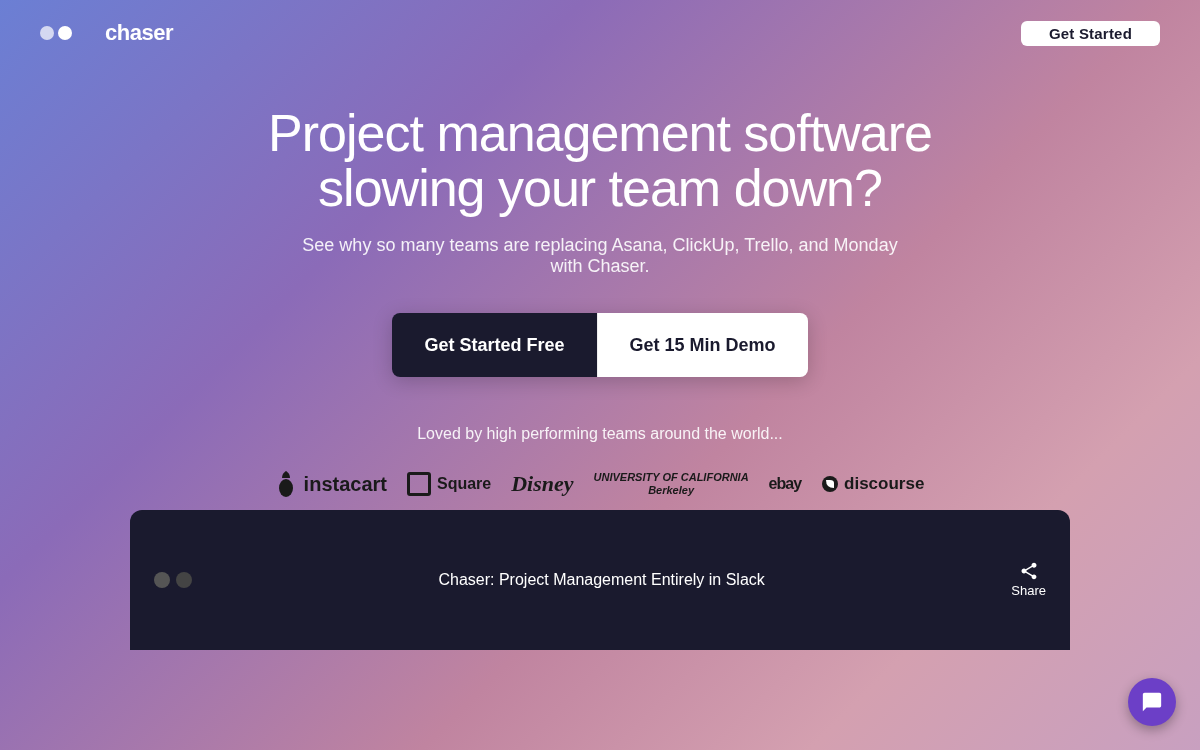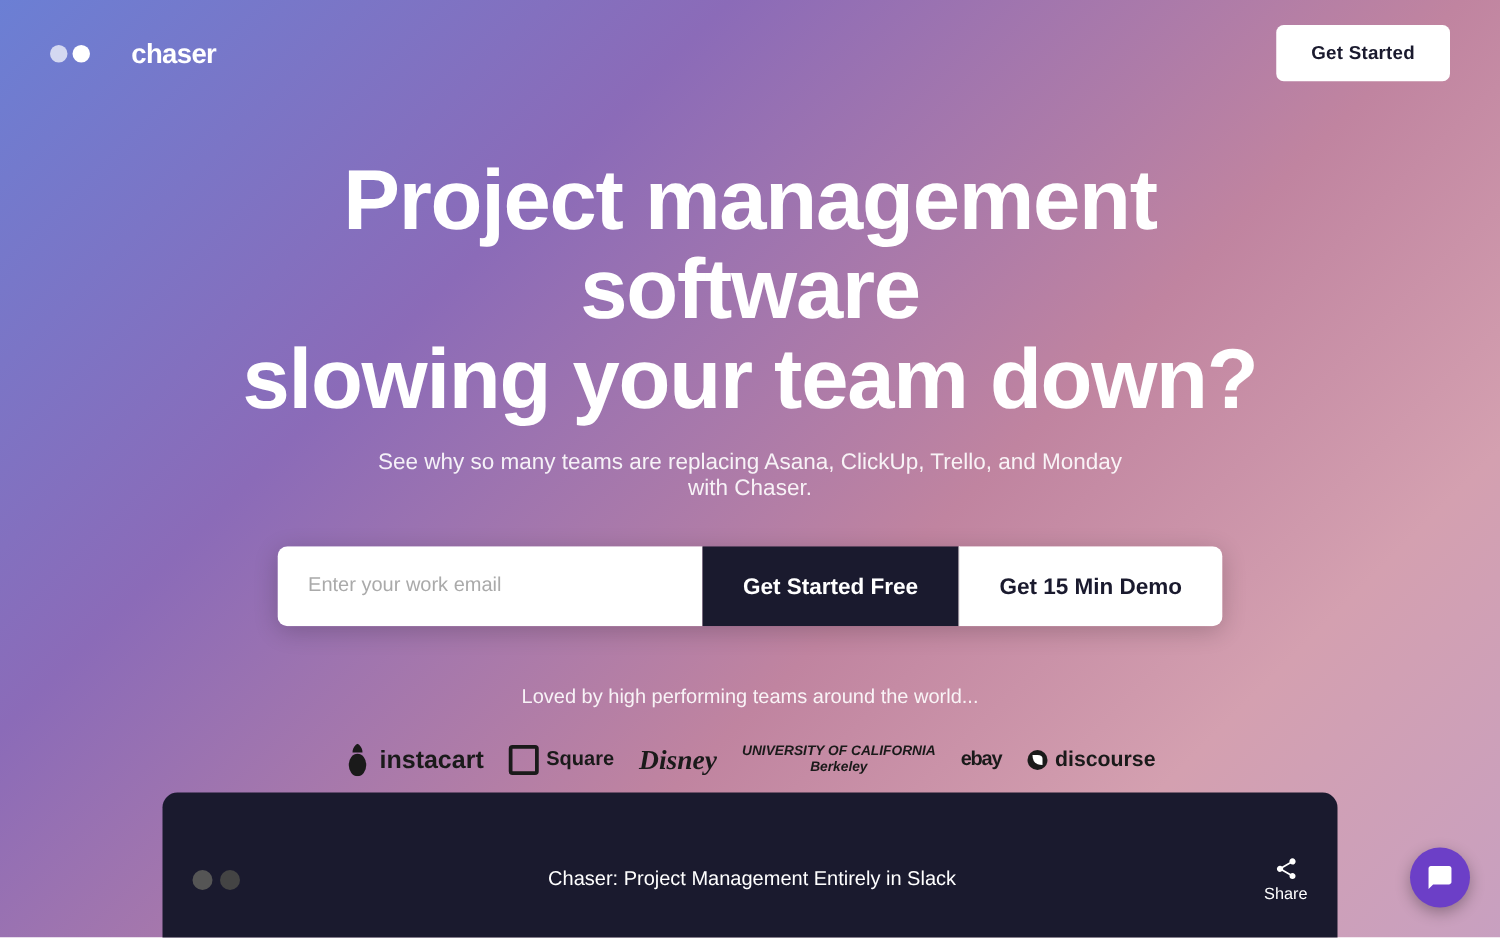--- a/index.html
+++ b/index.html
@@ -57,42 +57,42 @@
       font-size: 22px;
       font-weight: 700;
       letter-spacing: -0.5px;
       margin-left: 27px;
     }
 
     .get-started-btn {
       background: white;
       color: #1a1a2e;
       border: none;
-      padding: 14px 28px;
+      padding: 4px 28px;
       border-radius: 6px;
       font-size: 15px;
       font-weight: 600;
       cursor: pointer;
       letter-spacing: 0.2px;
     }
 
     
     .hero-content {
       display: flex;
       flex-direction: column;
       align-items: center;
       text-align: center;
       padding: 40px 40px 0;
       flex: 1;
     }
 
     .hero-title {
       color: white;
-      font-size: 68px;
-      font-weight: 700;
+      font-size: 52px;
+      font-weight: 400;
       line-height: 1.05;
       max-width: 900px;
       letter-spacing: -1px;
       margin-bottom: 20px;
     }
 
     .hero-subtitle {
       color: rgba(255,255,255,0.9);
       font-size: 18px;
       font-weight: 400;
@@ -313,21 +313,20 @@
   </nav>
 
   <div class="hero-content">
     <h1 class="hero-title">
       <span>Project management software</span><br>
       <span>slowing your team down?</span>
     </h1>
     <p class="hero-subtitle">See why so many teams are replacing Asana, ClickUp, Trello, and Monday with Chaser.</p>
 
     <div class="cta-row">
-      <input type="email" class="email-input" placeholder="Enter your work email" style="">
       <button class="cta-primary">Get Started Free</button>
       <button class="cta-secondary">Get 15 Min Demo</button>
     </div>
 
     <p class="social-proof">Loved by high performing teams around the world...</p>
 
     <div class="logos-row">
 
       <div class="brand-logo instacart-logo">
         <svg width="20" height="26" viewBox="0 0 20 26">

